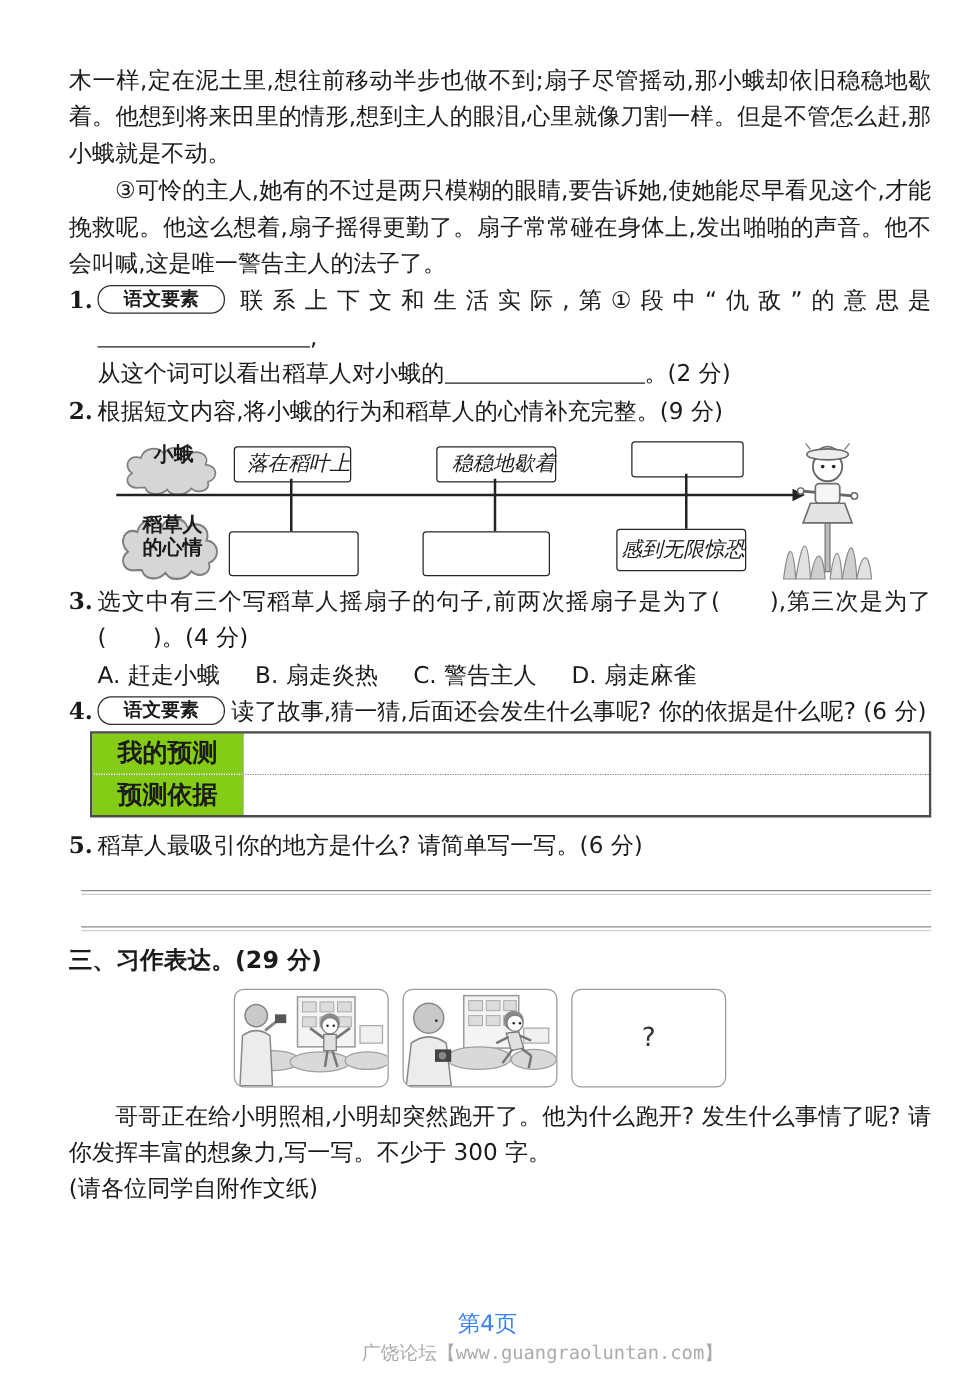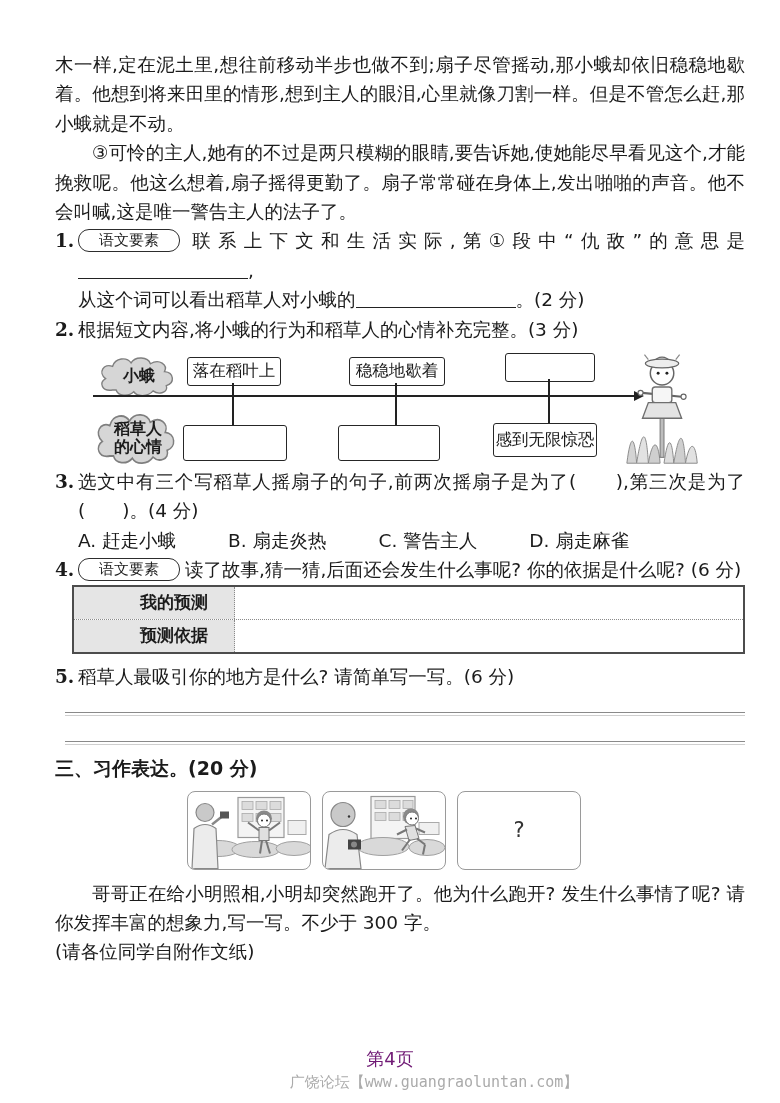--- a/index.html
+++ b/index.html
@@ -8,87 +8,87 @@
     font-family:"DejaVu Sans","Liberation Sans",sans-serif;color:#1b1b1b;
   }
   .content{position:absolute;left:55px;top:50px;width:690px;font-size:18.5px;line-height:29.4px;text-align:justify;}
   p{margin:0;}
   .indent{text-indent:2em;}
   
   .q{position:relative;padding-left:23px;margin:0;}
   .qnum{position:absolute;left:0;top:0;font-weight:bold;font-family:"DejaVu Serif","Liberation Serif",serif;}
   .badge{
     display:inline-block;border:1.5px solid #2d2d2d;border-radius:11px;
-    padding:0 20px;margin-right:5px;font-weight:normal;font-size:15px;line-height:21px;vertical-align:2px;
+    padding:0 20px;margin-right:5px;font-weight:bold;font-size:15px;line-height:21px;vertical-align:2px;
   }
   .blank{display:inline-block;border-bottom:1.7px solid #222;height:1em;vertical-align:-2px;}
   .blank1{width:170px;}
   .blank2{width:160px;}
   
-  .options{display:flex;gap:52px;padding-left:23px;}
+  .options{display:flex;gap:28px;padding-left:23px;}
   
   .diagram{position:relative;height:118px;margin:5px 0 0 0;font-size:16.5px;line-height:normal;text-align:left;}
   .cloud{position:absolute;}
   .cloud svg{position:absolute;left:0;top:0;width:100%;height:100%;}
-  .cloud .clabel{position:relative;width:100%;height:100%;display:flex;flex-direction:column;align-items:center;justify-content:center;font-weight:bold;font-size:16px;line-height:18px;}
+  .cloud .clabel{position:relative;width:100%;height:100%;display:flex;flex-direction:column;align-items:center;justify-content:flex-start;font-weight:bold;font-size:16px;line-height:18px;}
   .cloud-top{left:40px;top:6px;width:88px;height:42px;}
   .cloud-bottom{left:36px;top:62px;width:94px;height:54px;}
-  .dbox{position:absolute;border:1.6px solid #262626;border-radius:3px;background:#fff;text-align:center;}
+  .dbox{position:absolute;border:1.6px solid #262626;border-radius:3px;background:#fff;text-align:right;font-style:italic;}
   .tbox{height:27px;line-height:26px;top:8px;}
   .tbox1{left:132px;width:92px;}
   .tbox2{left:294px;width:94px;}
   .tbox3{left:450px;width:88px;top:4px;}
   .bbox{height:34px;line-height:33px;top:76px;}
   .bbox1{left:128px;width:102px;}
   .bbox2{left:283px;width:100px;}
   .bbox3{left:438px;width:102px;top:74px;height:32px;line-height:31px;}
   .timeline{position:absolute;left:38px;top:46px;width:542px;height:2px;background:#222;}
   .timeline::after{content:"";position:absolute;right:-9px;top:-4.5px;border-left:10px solid #222;border-top:5.5px solid transparent;border-bottom:5.5px solid transparent;}
   .conn{position:absolute;width:2px;background:#222;top:34px;height:42px;}
   .conn1{left:177px;}
   .conn2{left:340px;}
   .conn3{left:493px;top:30px;height:44px;}
   .scarecrow{position:absolute;left:566px;top:0;width:86px;height:117px;}
   
   .ptable{margin:0 0 0 17px;width:669px;border:2px solid #4c4c4c;line-height:normal;}
   .prow{display:flex;height:32px;}
   .prow1{border-bottom:1.6px dotted #8a8a8a;}
-  .plabel{width:120px;background:#e5e5e5;border-right:1.6px dotted #8a8a8a;font-weight:bold;font-size:17px;display:flex;align-items:center;justify-content:center;padding-left:40px;}
+  .plabel{width:120px;background:#84cc16;border-right:1.6px dotted #8a8a8a;font-weight:bold;font-size:20px;display:flex;align-items:center;justify-content:center;}
   .pcell{flex:1;background:#fff;}
   
   .ansline{margin-left:10px;height:2px;border-top:1.4px solid #8a8a8a;border-bottom:1px solid #cfcfcf;}
   .ansline1{margin-top:21px;}
   .ansline2{margin-top:25px;}
   
   .s3head{margin-top:9px;font-weight:bold;font-size:19px;font-family:"DejaVu Sans","Liberation Sans",sans-serif;text-align:left;}
   .comics{display:flex;gap:11px;margin:7px 0 0 132px;line-height:normal;}
   .panel{width:122px;height:77px;border:1.5px solid #9a9a9a;border-radius:8px;background:#fff;position:relative;overflow:hidden;}
   .panel svg{display:block;width:100%;height:100%;}
   .panel-q{display:flex;align-items:center;justify-content:center;font-size:21px;color:#333;}
   .prompt{margin-top:9px;}
   
-  .footer-page{position:absolute;left:0;top:1047px;width:780px;text-align:center;font-size:18px;color:#701a75;}
+  .footer-page{position:absolute;left:0;top:1047px;width:780px;text-align:center;font-size:18px;color:#3b82f6;}
   .footer-site{position:absolute;left:0;top:1073px;width:780px;text-align:center;font-size:15px;color:#ababab;font-family:"DejaVu Sans Mono","Liberation Mono",monospace;padding-left:44px;}
 </style>
 </head>
 <body>
 
 <div class="page">
   <div class="content">
 
     <p class="passage">木一样,定在泥土里,想往前移动半步也做不到;扇子尽管摇动,那小蛾却依旧稳稳地歇着。他想到将来田里的情形,想到主人的眼泪,心里就像刀割一样。但是不管怎么赶,那小蛾就是不动。</p>
     <p class="passage indent">③可怜的主人,她有的不过是两只模糊的眼睛,要告诉她,使她能尽早看见这个,才能挽救呢。他这么想着,扇子摇得更勤了。扇子常常碰在身体上,发出啪啪的声音。他不会叫喊,这是唯一警告主人的法子了。</p>
 
     <div class="q">
       <span class="qnum">1.</span><span class="badge">语文要素</span><span>联系上下文和生活实际,第①段中“仇敌”的意思是</span><span class="blank blank1"></span><span>,</span><br>
       <span>从这个词可以看出稻草人对小蛾的</span><span class="blank blank2"></span><span>。(2 分)</span>
     </div>
 
     <div class="q">
-      <span class="qnum">2.</span><span>根据短文内容,将小蛾的行为和稻草人的心情补充完整。(3 分)</span>
+      <span class="qnum">2.</span><span>根据短文内容,将小蛾的行为和稻草人的心情补充完整。(9 分)</span>
     </div>
 
     <div class="diagram">
       <div class="cloud cloud-top">
         <svg viewBox="0 0 100 48" preserveAspectRatio="none">
           <path d="M20 40 C8 42 4 32 12 27 C3 20 10 9 20 13 C23 3 36 2 41 9 C46 1 60 2 63 10 C73 4 83 11 79 19 C90 20 91 32 81 35 C84 43 72 46 66 41 C60 48 48 48 44 42 C38 48 26 47 24 40 Z" fill="#d6d6d6" stroke="#7f7f7f" stroke-width="1.6"></path>
         </svg>
         <div class="clabel">
             <span>小蛾</span>
           </div>
@@ -164,21 +164,21 @@
         <div class="pcell"></div>
       </div>
     </div>
 
     <div class="q" style="margin-top:8px;">
       <span class="qnum">5.</span><span>稻草人最吸引你的地方是什么? 请简单写一写。(6 分)</span>
     </div>
     <div class="ansline ansline1"></div>
     <div class="ansline ansline2"></div>
 
-    <div class="s3head">三、习作表达。(20 分)</div>
+    <div class="s3head">三、习作表达。(29 分)</div>
 
     <div class="comics">
       <div class="panel">
         <svg viewBox="0 0 122 76">
           <rect x="50" y="5" width="46" height="40" fill="#f4f4f4" stroke="#999" stroke-width="1.2"></rect>
           <rect x="54" y="9" width="11" height="8" fill="#dcdcdc" stroke="#aaa" stroke-width="0.8"></rect>
           <rect x="68" y="9" width="11" height="8" fill="#dcdcdc" stroke="#aaa" stroke-width="0.8"></rect>
           <rect x="82" y="9" width="11" height="8" fill="#dcdcdc" stroke="#aaa" stroke-width="0.8"></rect>
           <rect x="54" y="21" width="11" height="8" fill="#dcdcdc" stroke="#aaa" stroke-width="0.8"></rect>
           <rect x="68" y="21" width="11" height="8" fill="#dcdcdc" stroke="#aaa" stroke-width="0.8"></rect>

